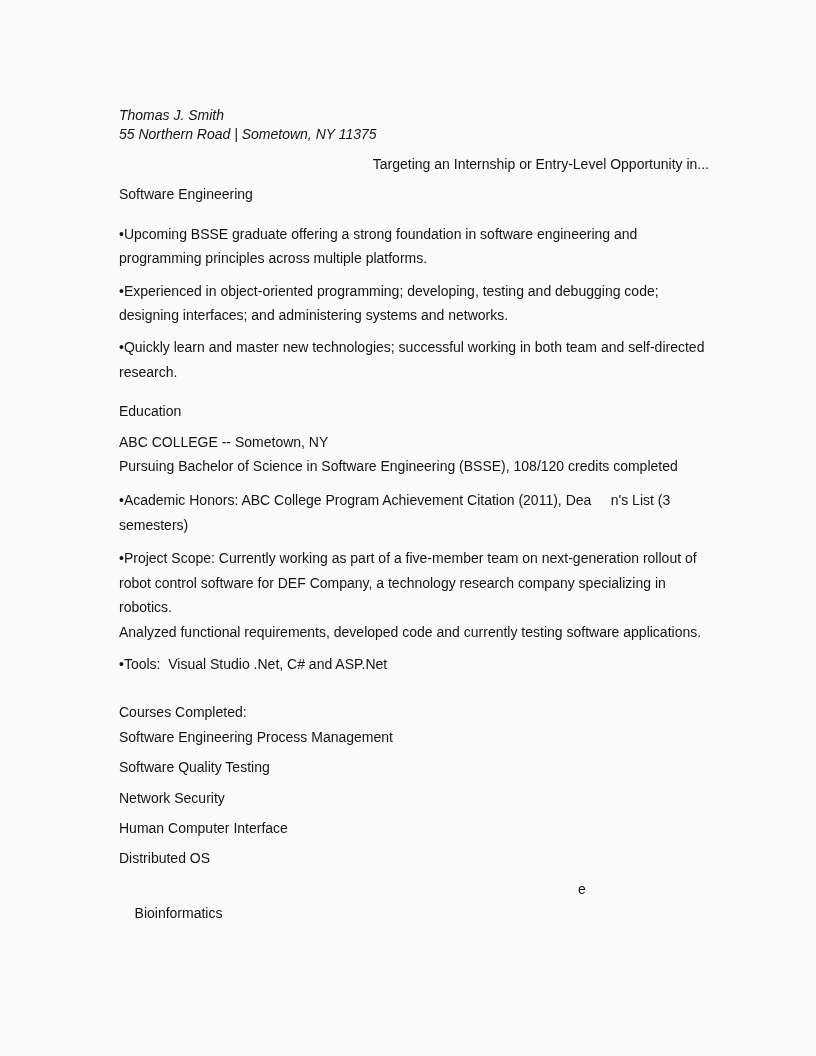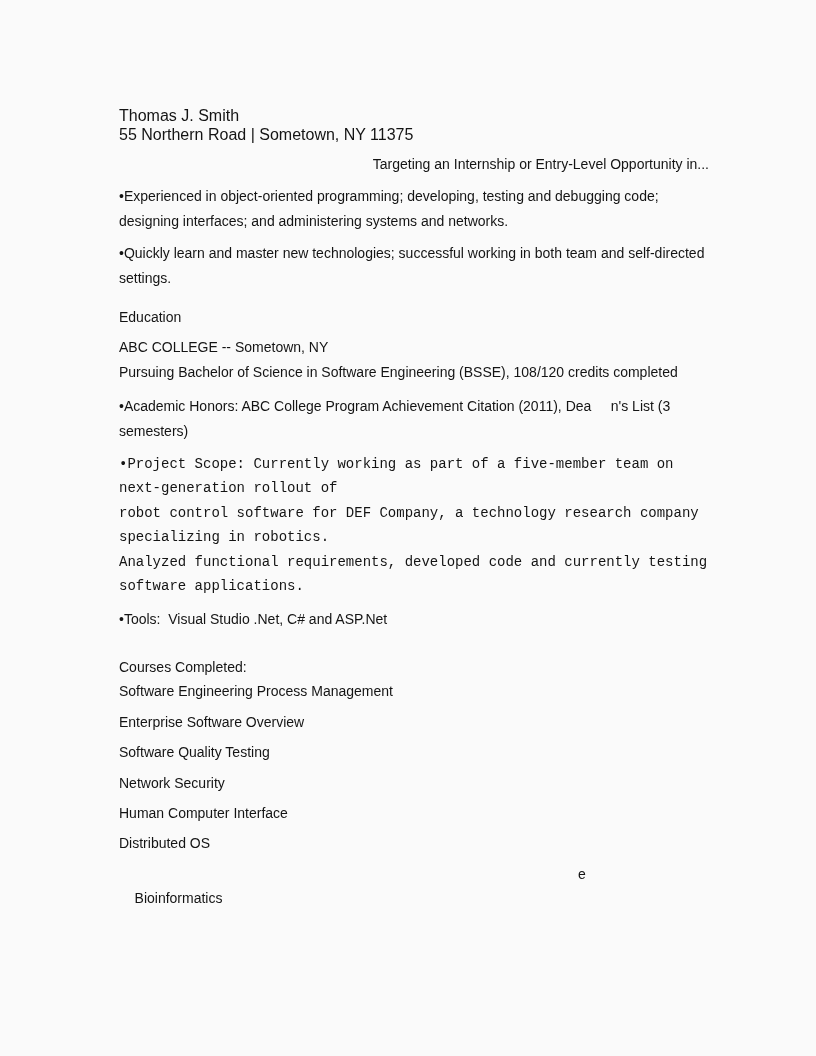--- a/index.html
+++ b/index.html
@@ -9,71 +9,74 @@
     font-family:"Liberation Sans","DejaVu Sans",sans-serif;
     color:#141414;
   }
   .page{
     width:816px;height:1056px;
     box-sizing:border-box;
     padding:106px 107px 0 119px;
     overflow:hidden;
   }
   .hdr div{
-    font-size:16px;
+    font-size:14px;
     line-height:19px;
     white-space:pre-wrap;
+    font-style:italic;
   }
   .line{
     margin:8px 0 0 0;
     font-size:14px;
     line-height:24.4px;
     white-space:pre-wrap;
   }
   .center{text-align:right;}
   .mt6{margin-top:6px;}
-  .mt9{margin-top:9px;font-family:Liberation Mono, monospace;}
+  .mt9{margin-top:9px;}
   .mt10{margin-top:10px;}
   .mt11{margin-top:24px;}
   .mt15{margin-top:15px;}
   .mt16{margin-top:0;}
   .rel{position:relative;}
   .stray{position:absolute;left:459px;top:0;}
 </style>
 </head>
 <body>
 
 <div class="page">
 
   <div class="hdr">
     <div>Thomas J. Smith</div>
     <div>55 Northern Road | Sometown, NY 11375</div>
   </div>
 
   <p class="line center" style="margin-top:8px">Targeting an Internship or Entry-Level Opportunity in...</p>
+  <p class="line mt6">Software Engineering</p>
 
+  <p class="line mt15">•Upcoming BSSE graduate offering a strong foundation in software engineering and
+programming principles across multiple platforms.</p>
   <p class="line">•Experienced in object-oriented programming; developing, testing and debugging code;
 designing interfaces; and administering systems and networks.</p>
   <p class="line">•Quickly learn and master new technologies; successful working in both team and self-directed
-settings.</p>
+research.</p>
 
   <p class="line mt15">Education</p>
   <p class="line mt6">ABC COLLEGE -- Sometown, NY
 Pursuing Bachelor of Science in Software Engineering (BSSE), 108/120 credits completed</p>
 
   <p class="line mt10">•Academic Honors: ABC College Program Achievement Citation (2011), Dea     n's List (3 semesters)</p>
   <p class="line mt9">•Project Scope: Currently working as part of a five-member team on next-generation rollout of
 robot control software for DEF Company, a technology research company specializing in robotics.
 Analyzed functional requirements, developed code and currently testing software applications.</p>
   <p class="line">•Tools:  Visual Studio .Net, C# and ASP.Net</p>
 
   <p class="line mt11">Courses Completed:</p>
 
   <p class="line mt16">Software Engineering Process Management</p>
-  <p class="line mt6">Enterprise Software Overview</p>
   <p class="line mt6">Software Quality Testing</p>
   <p class="line mt6">Network Security</p>
   <p class="line mt6">Human Computer Interface</p>
   <p class="line mt6">Distributed OS</p>
   <p class="line mt6 rel">
     <span>Bioinformatics</span>
     <span class="stray">e</span>
   </p>
 
 </div>

